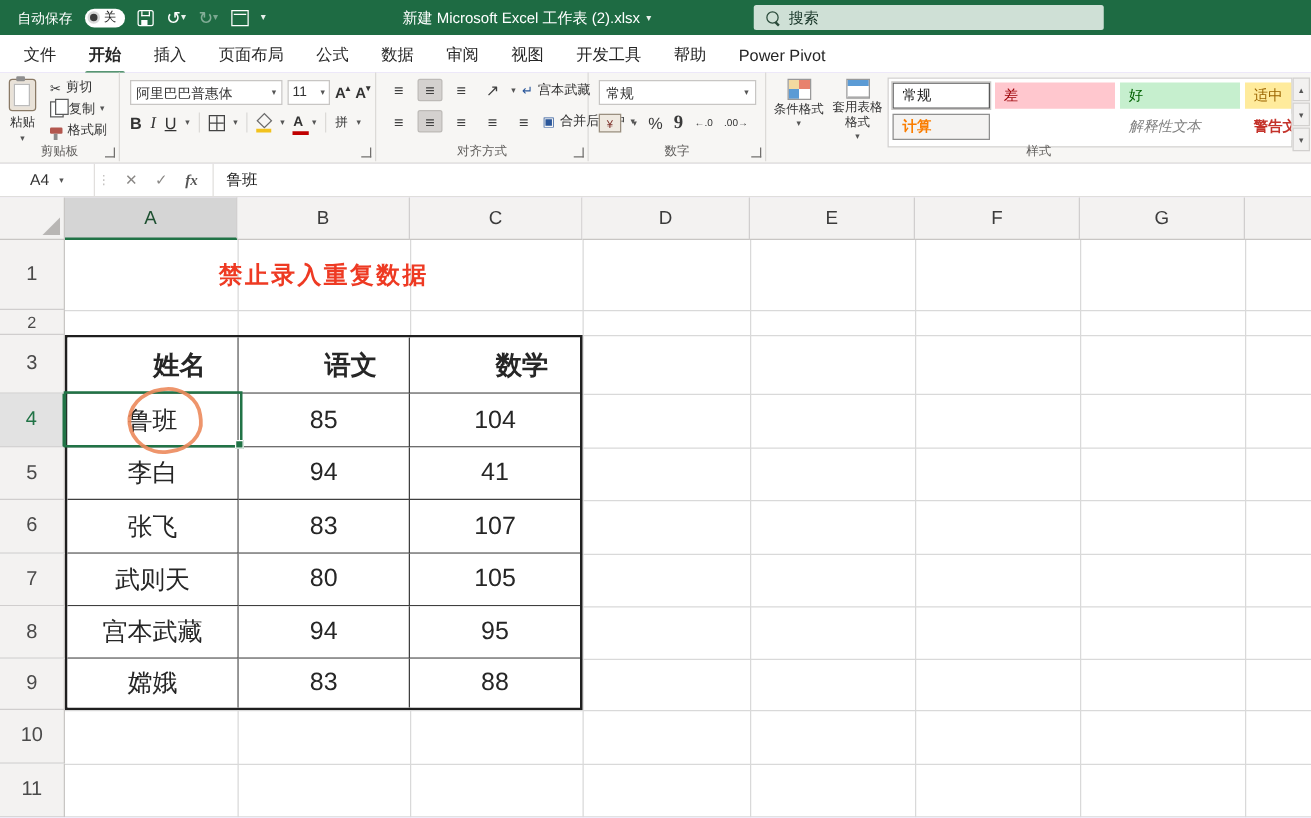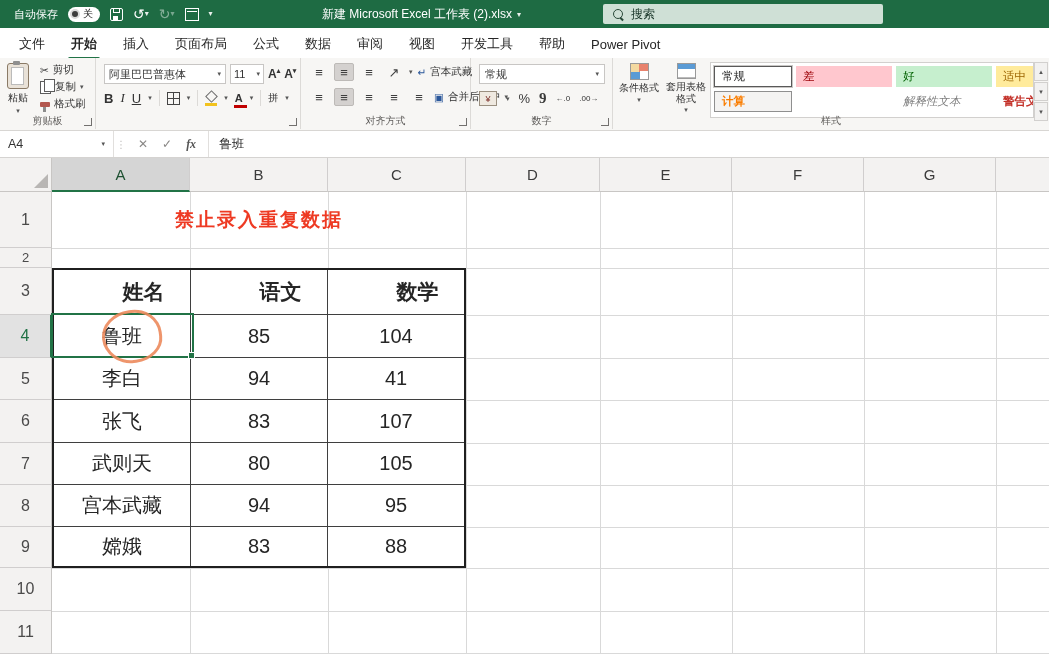--- a/index.html
+++ b/index.html
@@ -88,21 +88,21 @@
   .chip-good{width:96px;background:#c6efce;color:#006100;}
   .chip-neutral{width:96px;background:#ffeb9c;color:#9c6500;}
   .chip-calc{width:78px;background:#f4f3f2;border:1px solid #8f8f8f;color:#fa7d00;font-weight:bold;}
   .chip-check{width:96px;background:#a5a5a5;border:2px solid #6f6f6f;color:#fff;font-weight:bold;margin-top:44px;}
   .chip-expl{width:96px;background:#fff;color:#7f7f7f;font-style:italic;}
   .chip-warn{width:96px;background:#fff;color:#c4332b;font-weight:bold;}
   .galscroll{position:absolute;right:1px;top:4px;width:14px;display:flex;flex-direction:column;gap:1px;}
   .galscroll span{height:17px;background:#f2f1f0;border:1px solid #d2d0ce;font-size:7px;color:#555;display:flex;align-items:center;justify-content:center;}
   
   .formulabar{position:absolute;left:0;top:131px;width:1049px;height:26px;background:#fff;border-bottom:1px solid #d5d3d1;display:flex;align-items:stretch;}
-  .namebox{width:114px;display:flex;align-items:center;justify-content:space-between;padding:0 8px;border-right:1px solid #e1dfdd;font-size:12.5px;color:#333;box-sizing:border-box;}
+  .namebox{width:76px;display:flex;align-items:center;justify-content:space-between;padding:0 24px;border-right:1px solid #e1dfdd;font-size:12.5px;color:#333;box-sizing:border-box;}
   .fbtns{display:flex;align-items:center;gap:14px;padding:0 12px;color:#8a8886;font-size:12px;border-right:1px solid #e1dfdd;}
   .fx{font-family:"Liberation Serif",serif;font-style:italic;color:#555;font-weight:bold;}
   .fcontent{display:flex;align-items:center;padding-left:10px;font-size:12.5px;color:#1f1f1f;}
   .dots{color:#c0bebc;font-size:10px;display:flex;align-items:center;padding-left:2px;}
   
   .sheet{position:absolute;left:0;top:158px;width:1049px;height:496px;background:#fff;}
   .corner{position:absolute;left:0;top:0;width:52px;height:34px;background:#f3f2f1;border-right:1px solid #c8c6c4;border-bottom:1px solid #c8c6c4;box-sizing:border-box;}
   .corner::after{content:"";position:absolute;right:3px;bottom:3px;width:0;height:0;border-left:14px solid transparent;border-bottom:14px solid #b8b6b4;}
   .colhdr{position:absolute;top:0;height:34px;background:#f3f2f1;border-right:1px solid #d0cece;border-bottom:1px solid #c8c6c4;box-sizing:border-box;display:flex;align-items:center;justify-content:center;font-size:15px;color:#3b3b3b;}
   .colhdr.sel{background:#d5d5d5;border-bottom:2px solid #217346;color:#1f5132;}

